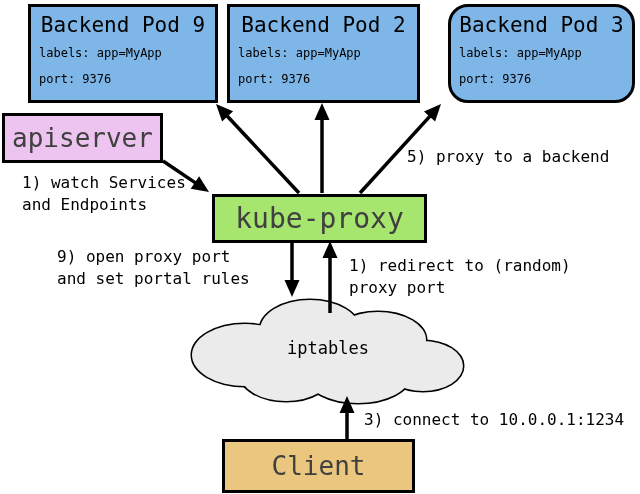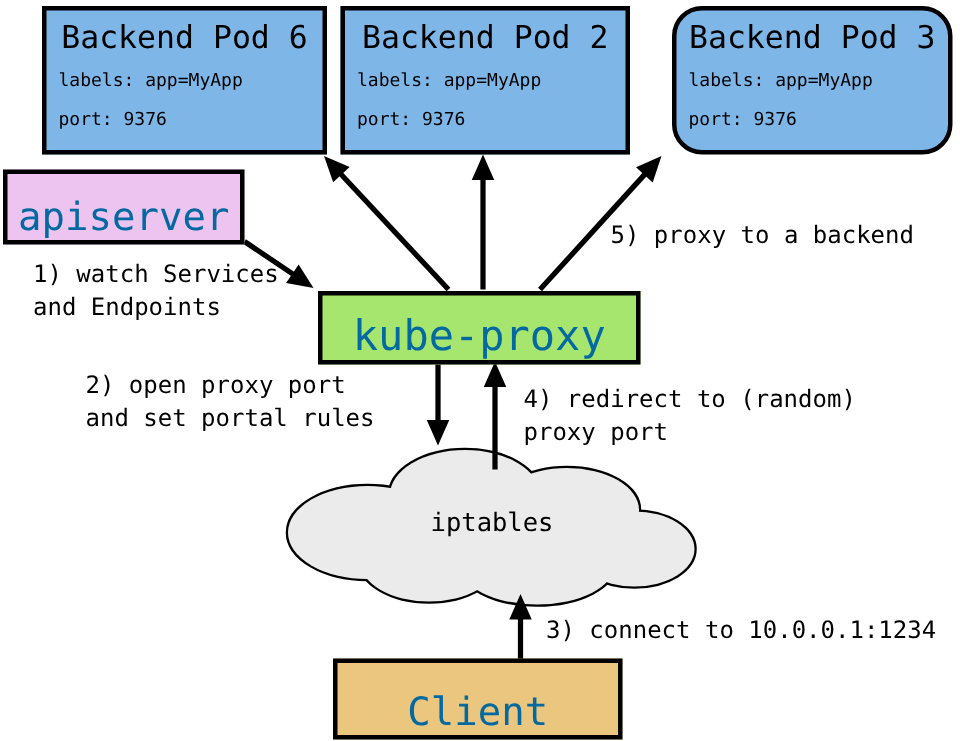--- a/index.html
+++ b/index.html
@@ -7,21 +7,21 @@
     --client-fill:#EBC67E; --cloud-fill:#EBEBEB; --stroke:#000000; --bg:#FFFFFF;
   }
   *{box-sizing:border-box;margin:0;padding:0;}
   html,body{background:var(--bg);}
   body{font-family:"DejaVu Sans Mono","Liberation Mono",monospace;}
   #canvas{position:relative;width:640px;height:494px;background:var(--bg);overflow:hidden;}
   .node{position:absolute;border:3px solid var(--stroke);z-index:2;}
   .pod{background:var(--pod-fill);width:190px;height:99px;top:4px;padding:4px 8px 0 8px;}
   .pod-title{font-size:21px;text-align:center;white-space:nowrap;line-height:29px;color:#000;}
   .pod-line{font-size:12px;line-height:26px;white-space:nowrap;color:#000;}
-  .label-box{display:flex;align-items:flex-end;justify-content:center;color:#0369a1;}
+  .label-box{display:flex;align-items:center;justify-content:center;color:#404040;}
   #apiserver{left:2px;top:113px;width:161px;height:50px;background:var(--apiserver-fill);font-size:26px;}
   #kube-proxy{left:212px;top:194px;width:215px;height:49px;background:var(--kube-proxy-fill);font-size:28px;}
   #client{left:222px;top:439px;width:193px;height:54px;background:var(--client-fill);font-size:26px;}
   .annotation{position:absolute;z-index:3;font-size:16px;font-weight:normal;line-height:22px;white-space:nowrap;color:#000;}
   #ann-1{left:22px;top:172px;}
   #ann-2{left:57px;top:246px;}
   #ann-3{left:364px;top:409px;}
   #ann-4{left:349px;top:255px;}
   #ann-5{left:407px;top:146px;}
   #cloud-svg{position:absolute;left:188px;top:292px;z-index:1;}
@@ -80,21 +80,21 @@
         <line x1="322" y1="193" x2="322" y2="118"></line>
         <polygon points="322,103 329.5,120 314.5,120"></polygon>
       </g>
       <g>
         <line x1="360" y1="193" x2="430.9037055862371" y2="115.09345929413453"></line>
         <polygon points="441,104 435.10426264480265,121.6207344069006 424.01080335066814,111.52443999313769"></polygon>
       </g>
     </svg>
 
   <div class="node pod" style="left:28px;">
-    <div class="pod-title">Backend Pod 6</div>
+    <div class="pod-title">Backend Pod 9</div>
     <div class="pod-line">labels: app=MyApp</div>
     <div class="pod-line">port: 9376</div>
   </div>
   <div class="node pod" style="left:227px;width:193px;">
     <div class="pod-title">Backend Pod 2</div>
     <div class="pod-line">labels: app=MyApp</div>
     <div class="pod-line">port: 9376</div>
   </div>
   <div class="node pod" style="left:448px;width:187px;border-radius:20px;">
     <div class="pod-title">Backend Pod 3</div>
@@ -110,27 +110,27 @@
   </div>
   <div class="node label-box" id="kube-proxy">
     <span>kube-proxy</span>
   </div>
 
   <div class="annotation" id="ann-1">
     <div>1) watch Services</div>
     <div>and Endpoints</div>
   </div>
   <div class="annotation" id="ann-2">
-    <div>2) open proxy port</div>
+    <div>9) open proxy port</div>
     <div>and set portal rules</div>
   </div>
   <div class="annotation" id="ann-3">
     <div>3) connect to 10.0.0.1:1234</div>
   </div>
   <div class="annotation" id="ann-4">
-    <div>4) redirect to (random)</div>
+    <div>1) redirect to (random)</div>
     <div>proxy port</div>
   </div>
   <div class="annotation" id="ann-5">
     <div>5) proxy to a backend</div>
   </div>
 
 </div>
 
 </body></html>

